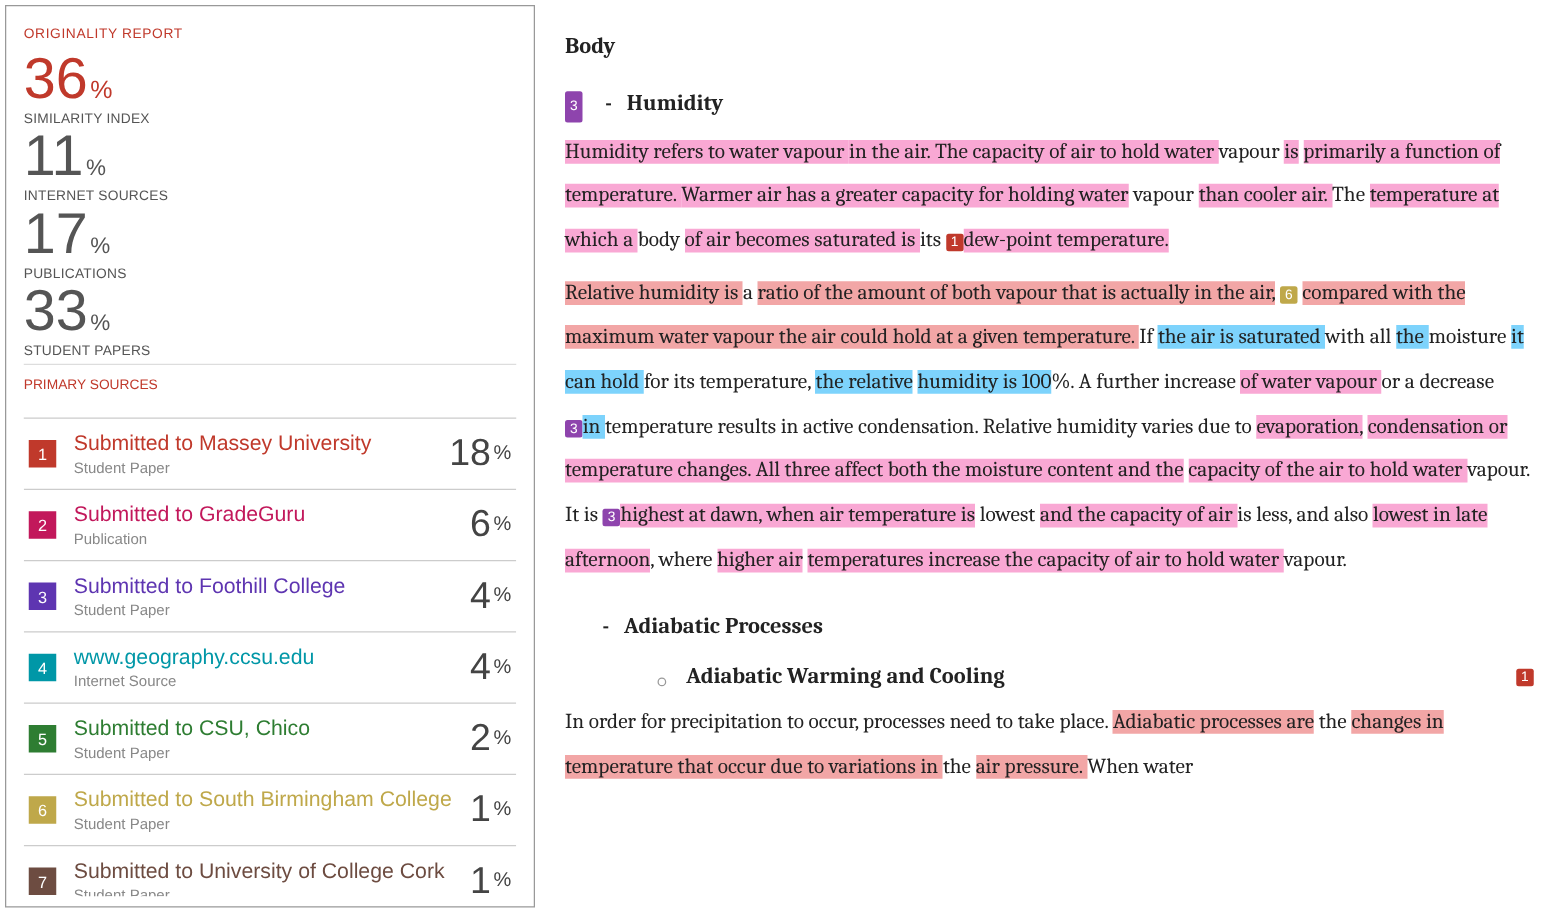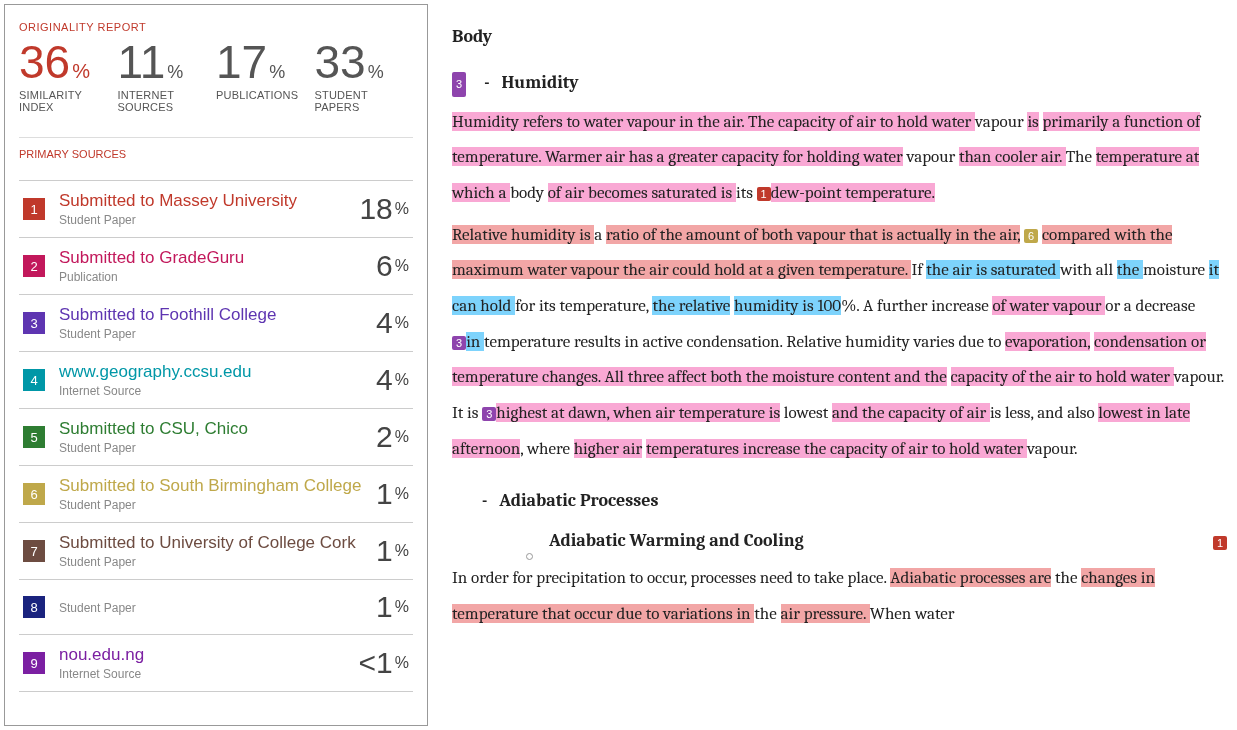--- a/index.html
+++ b/index.html
@@ -20,21 +20,22 @@
   }
   .report-header {
     font-size: 11px;
     color: #c0392b;
     letter-spacing: 0.5px;
     padding: 8px 0 6px 0;
   }
   .metrics-row {
     display: flex;
     border-bottom: 1px solid #ddd;
-    padding-bottom: 24px;
+    padding-bottom: 4px;
+    flex-direction: column;
   }
   .metric {
     flex: 1;
   }
   .metric .big {
     font-size: 46px;
     font-weight: 300;
     color: #555;
     line-height: 1;
   }
@@ -121,21 +122,21 @@
   .hl-pink { background: #f2a6a6; }
   .hl-gold { background: #7dd3fc; }
   .sub2 {
     display: flex;
     align-items: baseline;
     margin-top: 16px;
   }
   .sub2 .dash { margin-left: 30px; }
   .sub2b {
     display: flex;
-    align-items: flex-end;
+    align-items: center;
     margin-left: 74px;
     margin-top: 2px;
   }
   .circ {
     width: 7px; height: 7px;
     border: 1px solid #999;
     border-radius: 50%;
     margin-right: 16px;
     margin-top: 8px;
     flex-shrink: 0;

